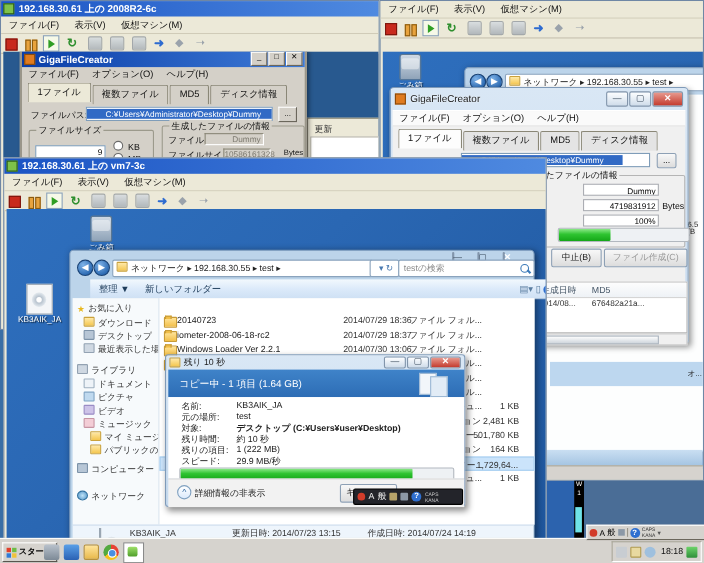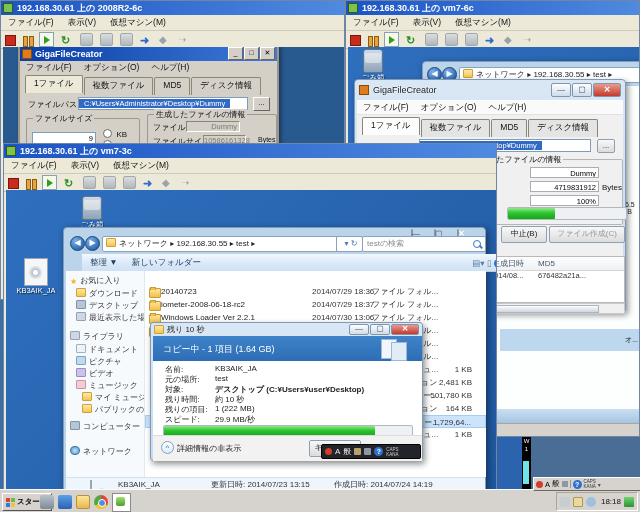--- a/index.html
+++ b/index.html
@@ -41,21 +41,21 @@
   .cbtn{width:13px;height:11px;background:#d4d0c8;border:1px solid #fff;border-right-color:#6b675c;border-bottom-color:#6b675c;
         font-size:7px;line-height:9px;text-align:center;color:#000;margin-left:1px}
   .menuline{font-size:8.5px;color:#111;line-height:13px}
   .menuline span{padding:0 6px}
   .tabs{display:flex;padding-left:5px;gap:1px}
   .tab{border:1px solid #8a8777;border-bottom:none;background:#d4d0c8;font-size:8.5px;padding:2px 8px 1px;color:#111;border-radius:2px 2px 0 0}
   .tab.on{background:#ece9d8;position:relative;top:-2px;padding-bottom:3px}
   .tabs7 .tab{background:#e4e4e4}
   .tabs7 .tab.on{background:#fdfdfd}
   .field{background:#fff;border:1px solid #7f9db9;box-sizing:border-box;font-size:7.5px;line-height:11px;overflow:hidden;white-space:nowrap}
-  .sel{background:#316ac5;color:#fff;padding:0 5px}
+  .sel{background:#316ac5;color:#fff;padding:0 17px}
   .sunk{background:#d4d0c8;border:1px solid #8a8777;border-bottom-color:#fff;border-right-color:#fff;color:#7d7a70;font-size:7.5px;text-align:right;padding-right:2px;line-height:10px;box-sizing:border-box}
   .group{border:1px solid #9c9a8c;border-radius:2px}
   .gl{position:absolute;top:-6px;left:6px;background:inherit;font-size:8px;color:#111;padding:0 2px;background:#d4d0c8}
   .lbl{font-size:8px;color:#111;white-space:nowrap}
   .radio{width:7px;height:7px;border:1px solid #6a6a6a;border-radius:50%;background:#fff;display:inline-block;position:relative;vertical-align:-1px}
   .radio.on::before{content:"";position:absolute;left:1.5px;top:1.5px;width:3px;height:3px;border-radius:50%;background:#222}
   .btn3{border:1px solid #fff;border-right-color:#6b675c;border-bottom-color:#6b675c;background:#d4d0c8;font-size:7.5px;text-align:center}
   
   .awin{background:linear-gradient(#d9e7f5,#c5d9ee);border:1px solid #7f9ab8;border-radius:4px 4px 2px 2px;box-shadow:2px 3px 6px rgba(0,0,0,.45);box-sizing:border-box}
   .awtitle{height:20px;display:flex;align-items:center;padding:0 4px}
@@ -110,24 +110,20 @@
   .capkana{font-size:4.5px;line-height:5px;color:#333}
   .dlgband{background:linear-gradient(#3f83c9,#2d6db5);color:#fff}
   .tinytxt{font-size:7px;color:#222}
 </style>
 </head>
 <body>
 
 <div class="abs" style="left:497px;top:437px;width:25px;height:52px;background:#2c63ae"></div>
 
 <div class="abs console" style="left:345px;top:0;width:295px;height:437px">
-  <div class="ctitle" style="position:relative">
-    <span class="cicon"></span>
-    <span>192.168.30.61 上の vm7-6c</span>
-  </div>
   <div class="cmenu">
     <span>ファイル(F)</span><span>表示(V)</span><span>仮想マシン(M)</span>
   </div>
   <div class="ctools">
     <span class="tbi i-stop"></span>
     <span class="tbi i-pause"></span>
     <span class="tbi i-play"></span>
     <span class="tbi i-reset">↻</span>
     <span class="tbi i-gray"></span>
     <span class="tbi i-gray"></span>
@@ -235,20 +231,24 @@
     <span class="tbi i-reset">↻</span>
     <span class="tbi i-gray"></span>
     <span class="tbi i-gray"></span>
     <span class="tbi i-gray"></span>
     <span class="tbi i-blue">➜</span>
     <span class="tbi i-dim">◆</span>
     <span class="tbi i-dim">➝</span>
   </div>
   <div class="screen abs" style="left:2px;top:46px;width:341px;height:252px;background:#28598f">
 
+    <div class="abs" style="left:276px;top:60px;width:67px;height:37px;background:#ece9d8;border:1px solid #8a8777">
+      <span class="lbl abs" style="left:6px;top:4px;color:#333">更新</span>
+      <div class="abs" style="left:2px;top:16px;width:61px;height:18px;background:#fff;border:1px solid #b5b2a5"></div>
+    </div>
 
     <div class="cwin abs" style="left:15px;top:-3px;width:261px;height:150px">
       <div class="cwtitle">
         <span class="gico"></span>
         <span class="txt">GigaFileCreator</span>
         <span class="cbtn">_</span>
         <span class="cbtn">□</span>
         <span class="cbtn">✕</span>
       </div>
       <div class="menuline">

